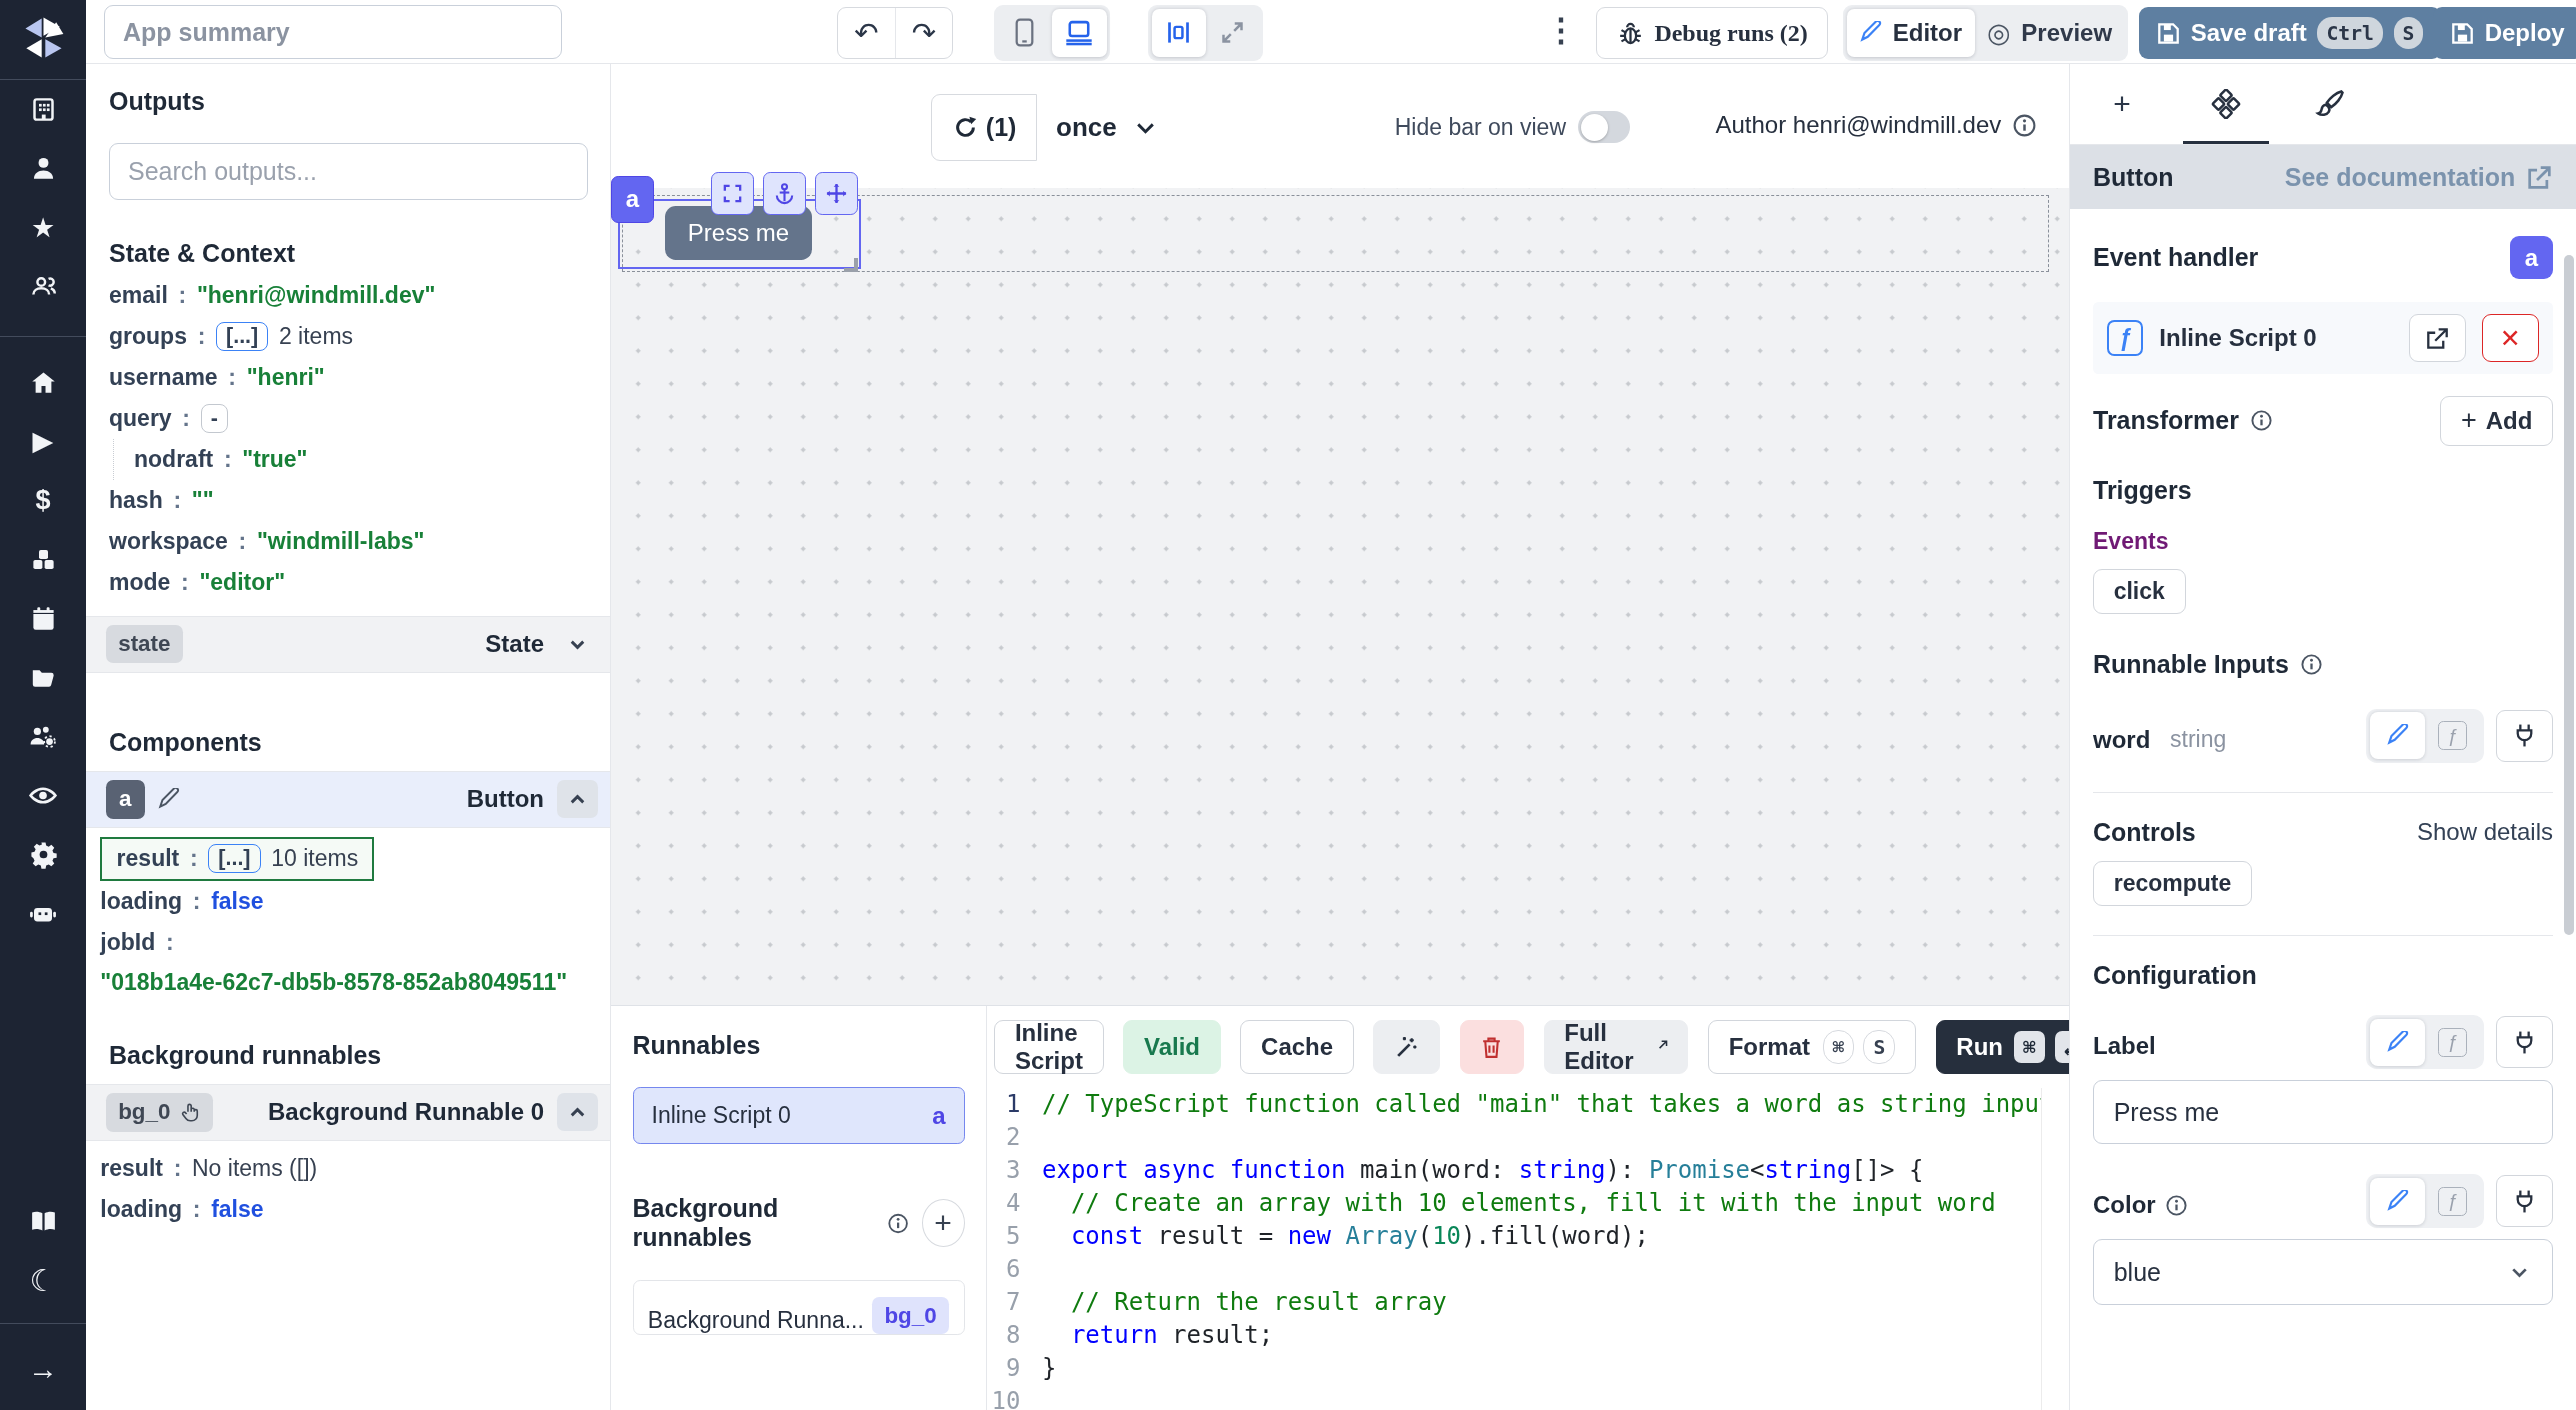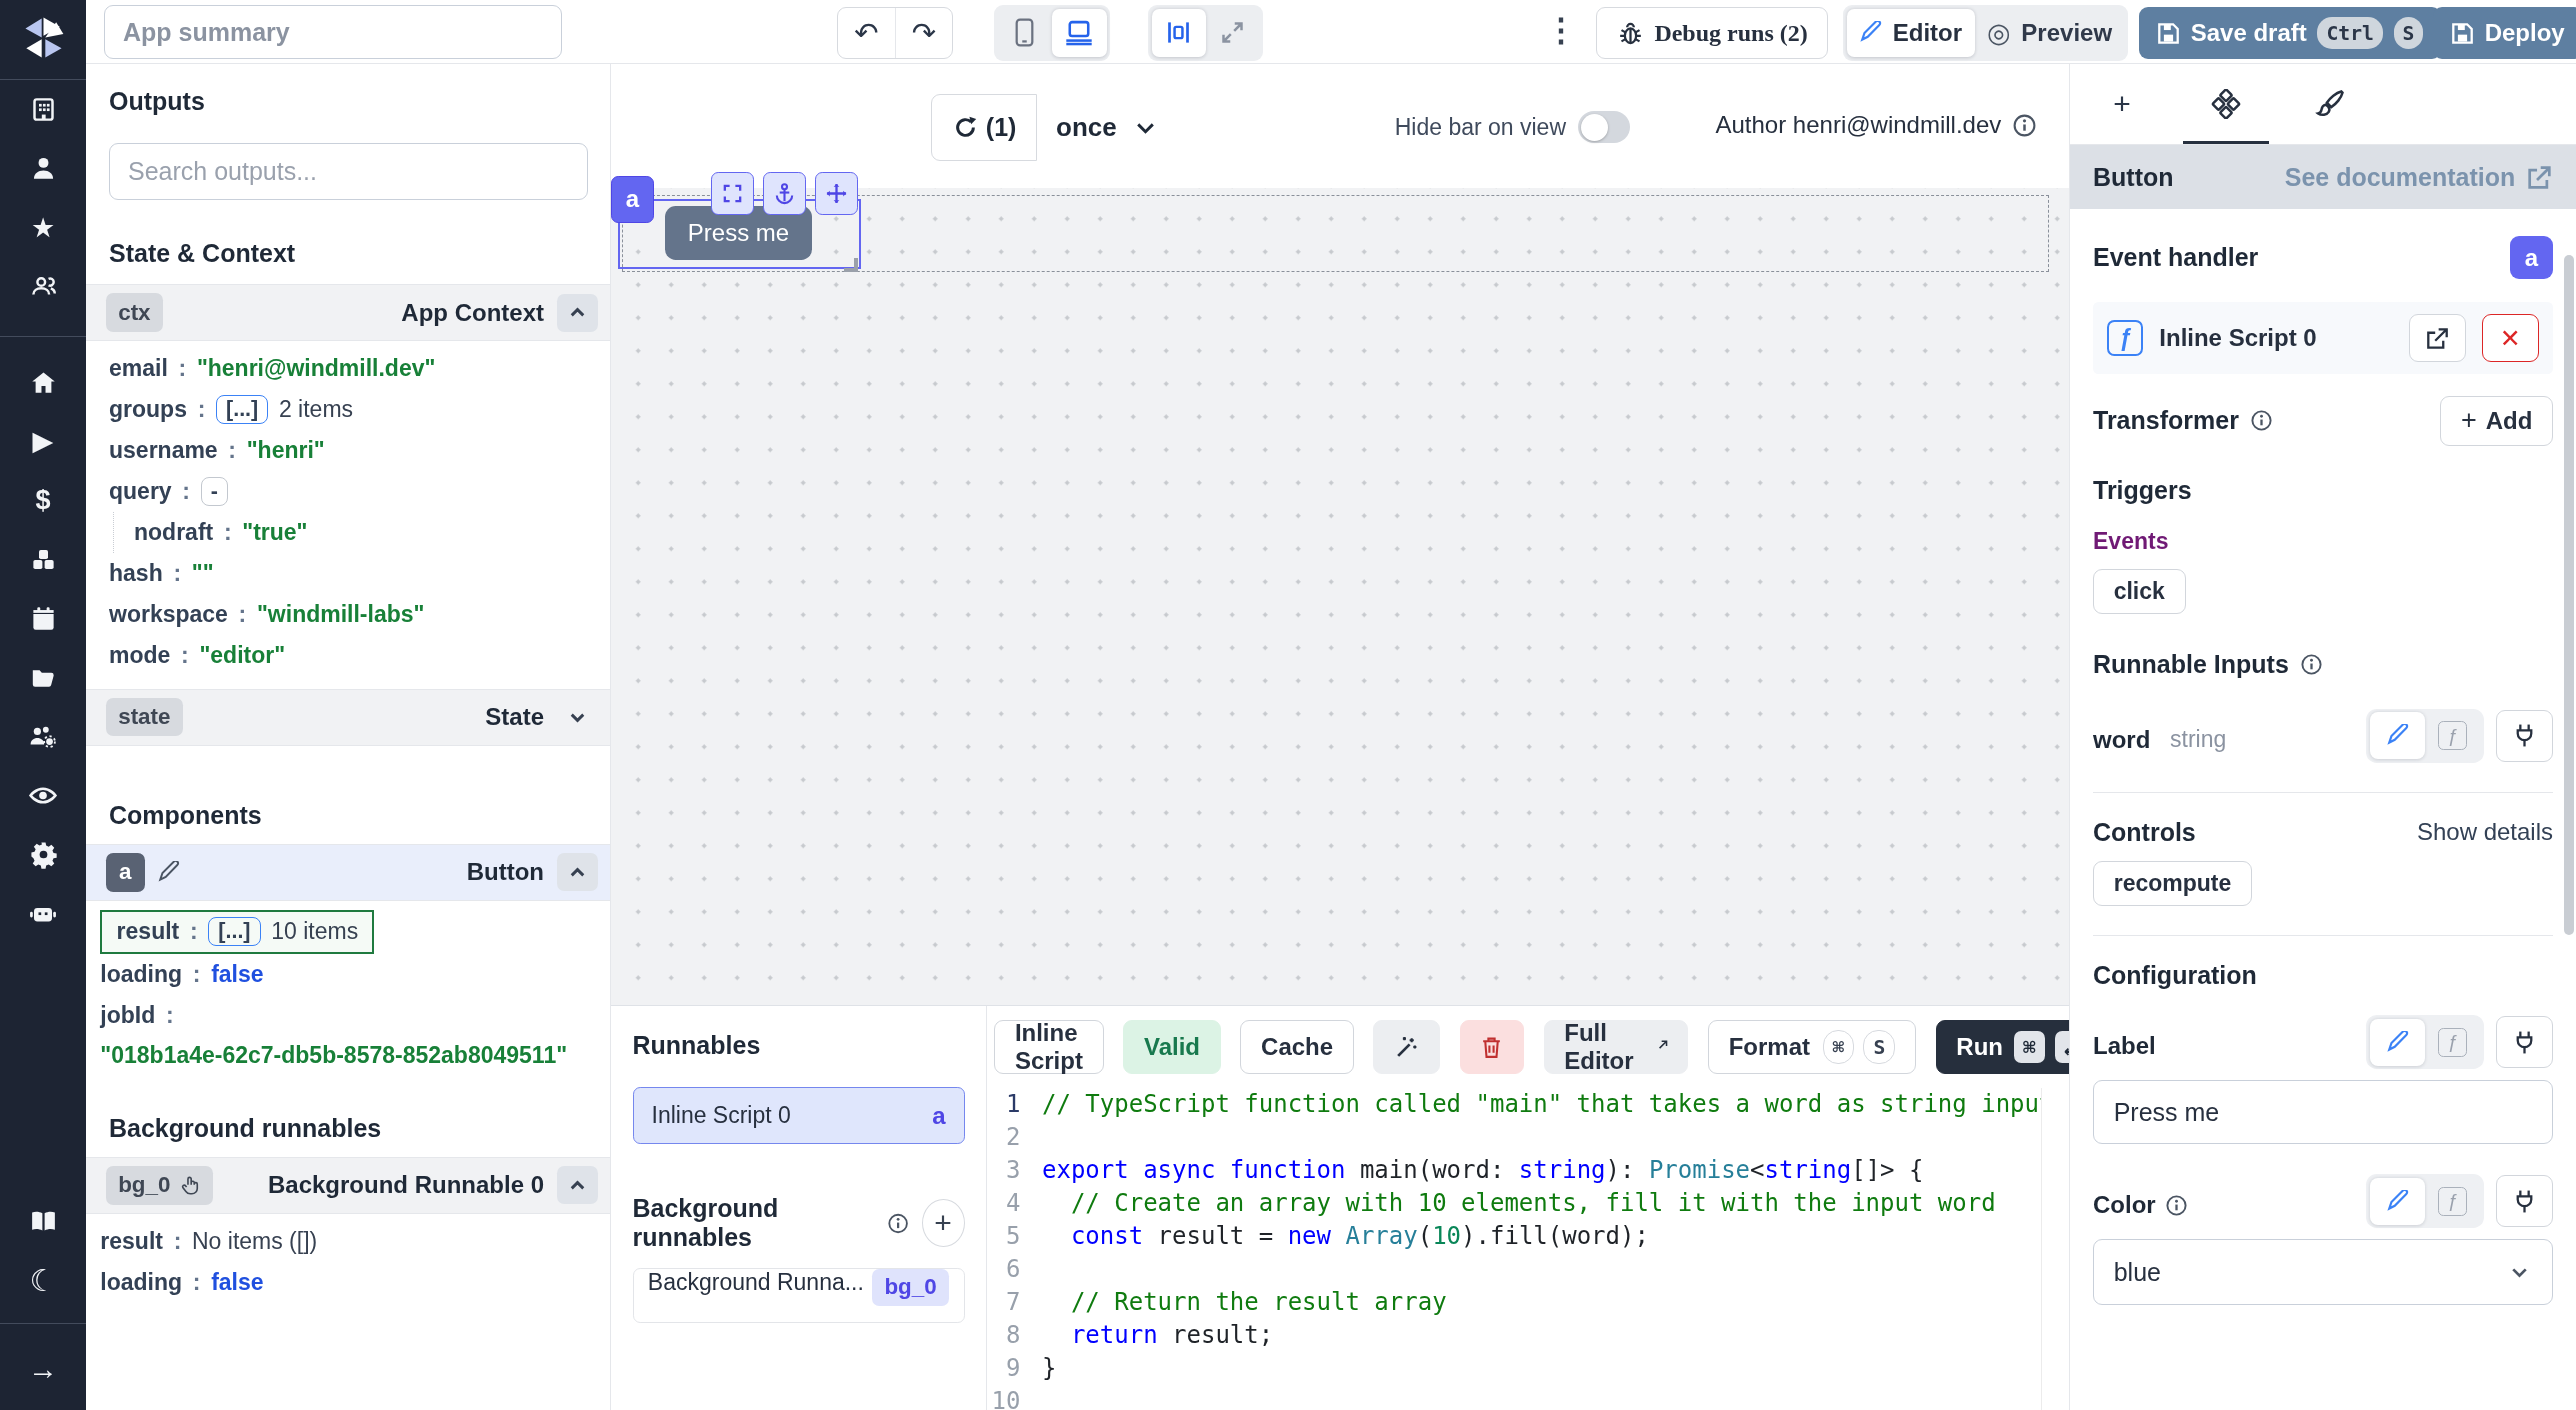--- a/index.html
+++ b/index.html
@@ -82,21 +82,21 @@
 
   
   .bottom { left:0; top:941px; width:1458px; height:405px; background:#fff; border-top:0.9px solid #dfe2e7; display:flex; }
   .runn { width:376px; height:100%; border-right:0.9px solid #e5e7eb; padding:25px 21.5px 0; }
   .runn-title { font-size:25px; font-weight:700; color:#1f2937; }
   .runn-item { margin-top:27px; height:57px; background:#dfe6fc; border:1.8px solid #7587ee; border-radius:7.2px; display:flex; align-items:center; padding:0 18px; font-size:23px; color:#27303f; cursor:pointer; }
   .runn-item .bdg { margin-left:auto; color:#4f46e5; font-weight:700; font-size:24px; }
   .runn-sub { margin-top:50px; display:flex; align-items:center; gap:12.5px; }
   .runn-sub .t { font-size:25px; font-weight:700; color:#1f2937; }
   .plus-circle { margin-left:auto; width:48px; height:48px; border:0.9px solid #d7dadf; border-radius:50%; display:flex; align-items:center; justify-content:center; font-size:30px; color:#374151; cursor:pointer; background:#fff; }
-  .bg-item { margin-top:16px; height:55px; background:#fff; border:0.9px solid #e3e5e9; border-radius:7.2px; display:flex; align-items:flex-start; padding:0 14.3px; font-size:23px; color:#27303f; cursor:pointer; }
+  .bg-item { margin-top:28px; height:55px; background:#fff; border:0.9px solid #e3e5e9; border-radius:7.2px; display:flex; align-items:flex-end; padding:0 14.3px; font-size:23px; color:#27303f; cursor:pointer; }
   .bg-item .bdg { margin-left:auto; background:#dfe3fc; color:#4f46e5; font-weight:700; font-size:22.4px; padding:5.4px 12.5px; border-radius:7.2px; }
 
   .editor { flex:1; position:relative; }
   .ed-toolbar { position:absolute; left:0; top:0; right:0; height:82px; display:flex; align-items:center; gap:19.7px; padding-left:7.2px; }
   .ed-chip { height:54px; border:0.9px solid #d2d6dc; border-radius:9px; background:#fff; display:flex; align-items:center; padding:0 19.7px; font-size:24px; font-weight:700; color:#27303f; cursor:pointer; }
   .ed-chip.valid { background:#dcf3e5; border-color:#dcf3e5; color:#18794e; }
   .ed-chip.soft { background:#eceef1; border-color:#eceef1; }
   .ed-chip.danger { background:#fbdfdf; border-color:#fbdfdf; }
   .ed-chip.run { background:#262f3d; border-color:#262f3d; color:#fff; gap:10.7px; }
   .ed-chip .k2 { margin-left:12.5px; }
@@ -346,29 +346,20 @@
       </svg>
     <span>Deploy</span>
   </button>
 </header>
 
 <section class="abs outputs">
   <div class="p-title">Outputs</div>
   <input class="search" placeholder="Search outputs..." style="">
   <div class="p-title" style="margin-top:39px">State &amp; Context</div>
 
-  <div class="strip" style="margin-top:16px">
-    <span class="badge-gray">ctx</span>
-    <span class="hd">App Context</span>
-    <span class="chev">
-        <svg width="23" height="23" viewBox="0 0 24 24">
-          <polyline points="6,15 12,9 18,15" fill="none" stroke="#374151" stroke-width="3"></polyline>
-        </svg>
-      </span>
-  </div>
   <div style="padding-top:7.2px">
     <div class="jrow">
         <span class="jkey">email</span>
         <span class="jcolon">:</span>
         <span class="jstr">"henri@windmill.dev"</span>
       </div>
     <div class="jrow">
         <span class="jkey">groups</span>
         <span class="jcolon">:</span>
         <span class="jchip">[...]</span>

